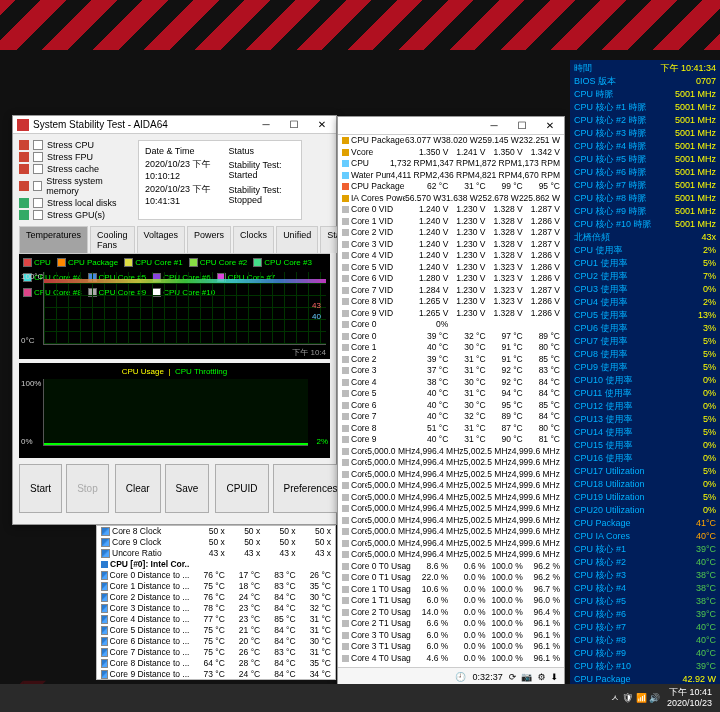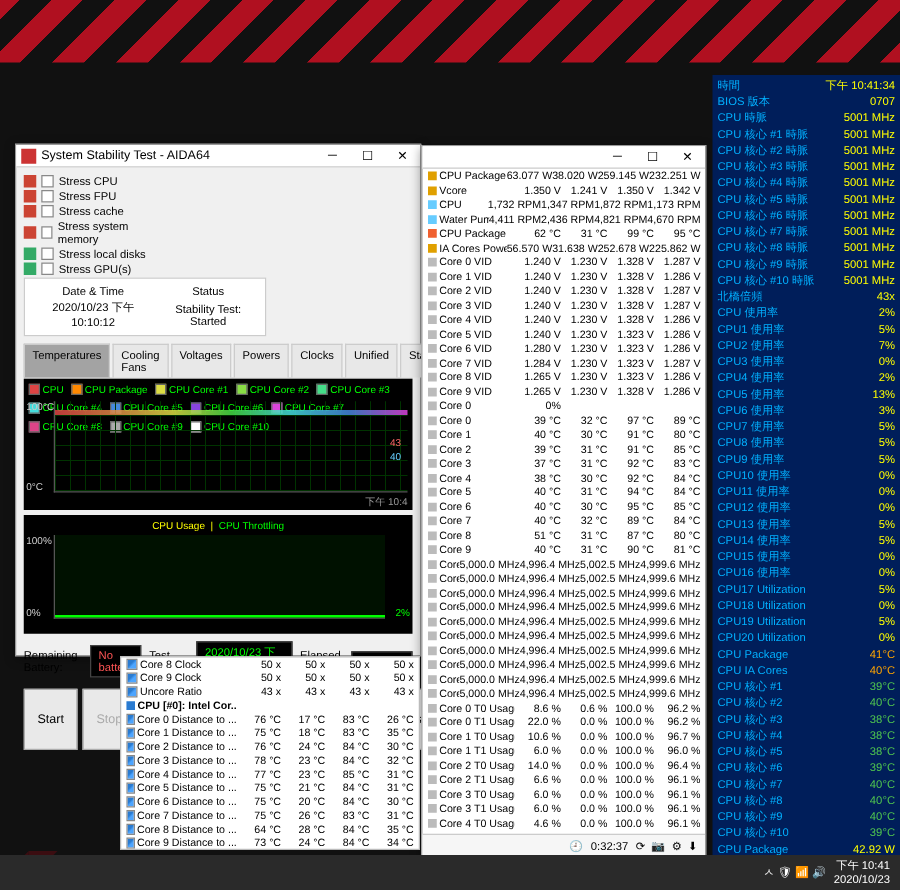--- a/index.html
+++ b/index.html
@@ -42,21 +42,21 @@
 .titlebar .ttl { flex: 1; font-size: 10px; }
 .winbtns { display: flex; }
 .winbtn { width: 28px; height: 18px; display: flex; align-items: center; justify-content: center; font-size: 10px; }
 #aida { left: 12px; top: 115px; width: 325px; height: 410px; }
 #aida .body { padding: 6px; }
 .stress-row { display: flex; flex-wrap: wrap; gap: 2px 4px; }
 .stress-col { display: flex; flex-direction: column; gap: 2px; width: 115px; }
 .chk { display: flex; align-items: center; gap: 4px; }
 .chk .box { width: 10px; height: 10px; border: 1px solid #888; background: #fff; }
 .chk .sw { width: 10px; height: 10px; }
-.info-box { border: 1px solid #ccc; background: #fff; padding: 4px; font-size: 9px; width: 194px; text-align: center; }
+.info-box { border: 1px solid #ccc; background: #fff; padding: 4px; font-size: 9px; width: 164px; }
 .info-box table { width: 100%; border-collapse: collapse; }
 .info-box td { padding: 1px 2px; }
 .tabs { display: flex; border-bottom: 1px solid #ccc; margin-top: 6px; font-size: 9px; }
 .tab { padding: 3px 6px; background: #e8e8e8; border: 1px solid #ccc; border-bottom: none; margin-right: 2px; }
 .tab.active { background: #a3a3a3; }
 .graph-area { background: #000; height: 105px; padding: 4px; position: relative; }
 .graph-hdr { display: flex; gap: 6px; flex-wrap: wrap; color: #0f0; font-size: 8px; }
 .graph-hdr span { display: flex; align-items: center; gap: 2px; }
 .graph-hdr .sw { width: 9px; height: 9px; border: 1px solid #666; }
 .graph-plot { position: absolute; left: 24px; right: 4px; top: 18px; bottom: 14px; border-left: 1px solid #555; border-bottom: 1px solid #555;
@@ -348,20 +348,24 @@
         <table>
           <tbody>
               <tr>
                 <td>Date &amp; Time</td>
                 <td>Status</td>
               </tr>
           <tr>
                 <td>2020/10/23 下午 10:10:12</td>
                 <td>Stability Test: Started</td>
               </tr>
+          <tr>
+                <td>2020/10/23 下午 10:41:31</td>
+                <td>Stability Test: Stopped</td>
+              </tr>
         </tbody>
           </table>
       </div>
     </div>
     <div class="tabs" id="aidatabs">
         <span class="tab active">Temperatures</span>
         <span class="tab">Cooling Fans</span>
         <span class="tab">Voltages</span>
         <span class="tab">Powers</span>
         <span class="tab">Clocks</span>
@@ -401,28 +405,20 @@
     <div class="graph-area2">
       <div class="hdr2"><span>CPU Usage</span> &nbsp;|&nbsp; <span class="g2">CPU Throttling</span></div>
       <div class="graph-left2">
         <span>100%</span>
         <span>0%</span>
       </div>
       <div class="graph-plot2"></div>
       <div class="graph-pct">2%</div>
     </div>
 
-    <div class="status-row">
-      <span>Remaining Battery:</span>
-      <span class="badge red">No battery</span>
-      <span>Test Started:</span>
-      <span class="badge">2020/10/23 下午 10:10:12</span>
-      <span>Elapsed Time:</span>
-      <span class="badge">00:31:19</span>
-    </div>
 
     <div class="btn-row">
       <div style="display:flex;gap:4px">
         <button class="btn">Start</button>
         <button class="btn" disabled="">Stop</button>
       </div>
       <div style="display:flex;gap:4px">
         <button class="btn">Clear</button>
         <button class="btn">Save</button>
       </div>

